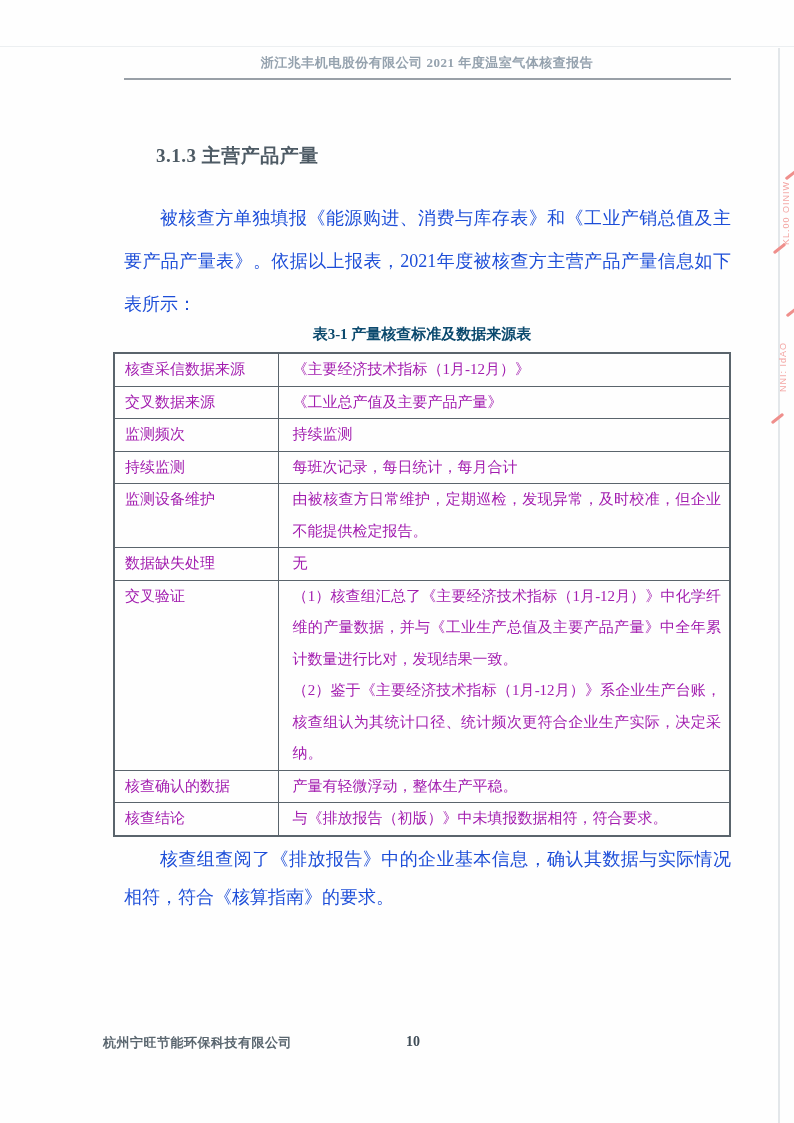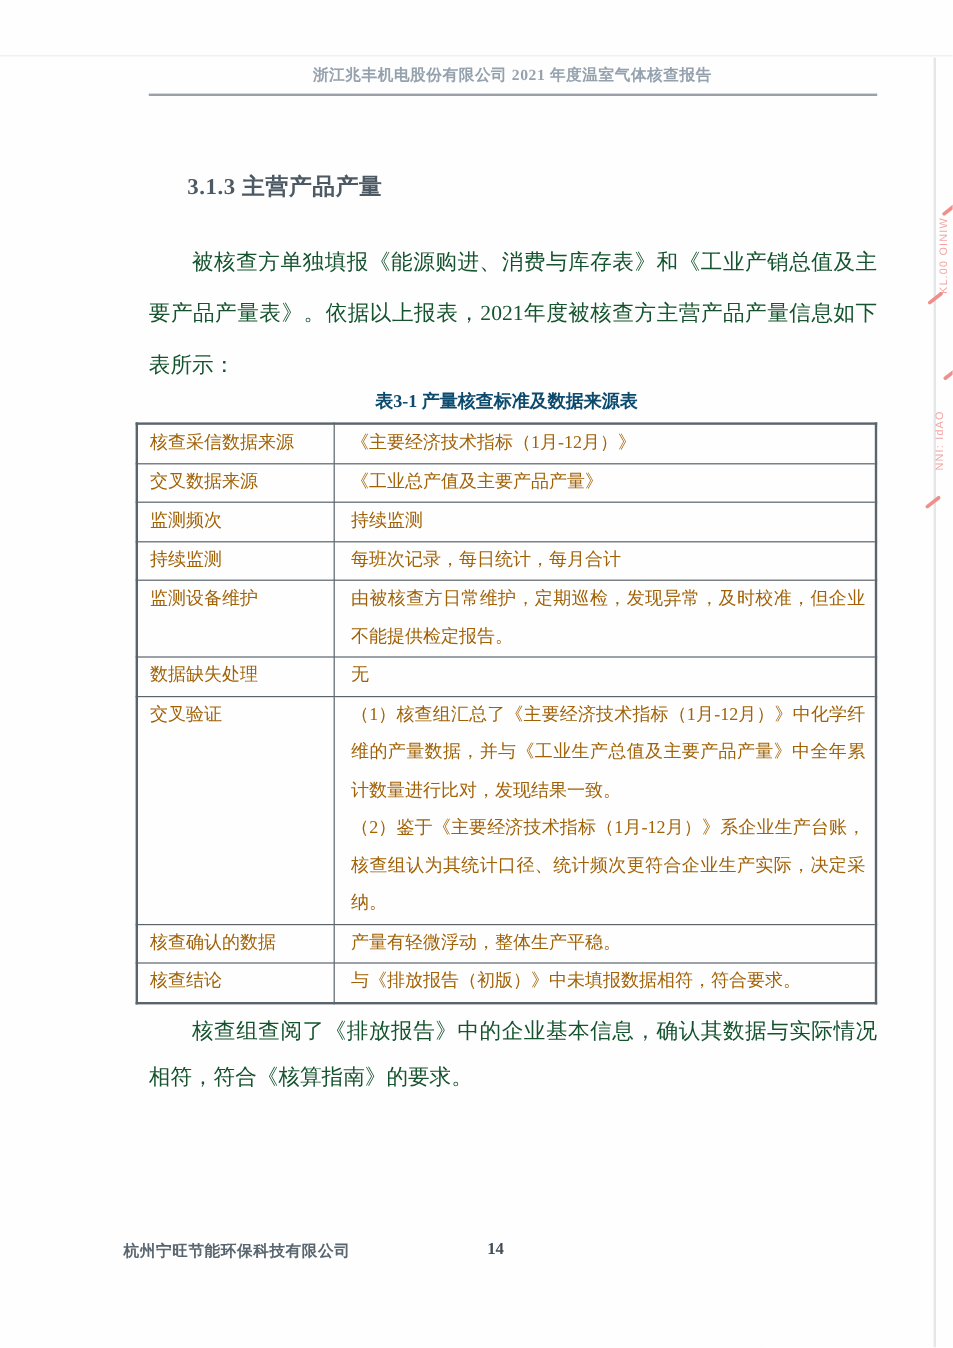--- a/index.html
+++ b/index.html
@@ -60,34 +60,34 @@
   
   .section-heading {
     position:absolute; left:124px; top:143px;
     font-size:19px; font-weight:bold; color:#4d5a64;
     letter-spacing:0.5px;
     margin-left:32px;
   }
   
   .para {
     position:absolute; left:124px; width:607px;
-    font-size:18px; color:#14532d;
+    font-size:18px; color:#1d4ed8;
     text-align:justify;
   }
   .para-intro { top:197px; line-height:43px; text-indent:2em; }
   .para-closing { top:840px; line-height:38px; text-indent:2em; }
   
   .table-caption {
     position:absolute; left:113px; top:325px; width:618px;
     text-align:center; font-size:15px; font-weight:bold; color:#0c4a6e;
   }
   table.vtable {
     position:absolute; left:113px; top:352px;
     width:618px; border-collapse:collapse; table-layout:fixed;
-    font-size:15px; color:#a16207;
+    font-size:15px; color:#a21caf;
   }
   table.vtable td {
     border:1px solid #5a646c;
     vertical-align:top;
   }
   table.vtable { border:2px solid #5a646c; }
   td.label-cell { width:164px; padding:0 4px 0 10px; }
   td.value-cell { padding:0 8px 0 14px; }
   .cell-par { line-height:31.5px; text-align:justify; }
   td.label-cell .cell-par { text-align:left; }
@@ -204,15 +204,15 @@
           <td class="value-cell">
             <div class="cell-par">与《排放报告（初版）》中未填报数据相符，符合要求。</div>
           </td>
         </tr>
       </tbody>
   </table>
 
   <div class="para para-closing">核查组查阅了《排放报告》中的企业基本信息，确认其数据与实际情况相符，符合《核算指南》的要求。</div>
 
   <div class="footer-company">杭州宁旺节能环保科技有限公司</div>
-  <div class="footer-page-number">14</div>
+  <div class="footer-page-number">10</div>
 
 </div>
 
 </body></html>

